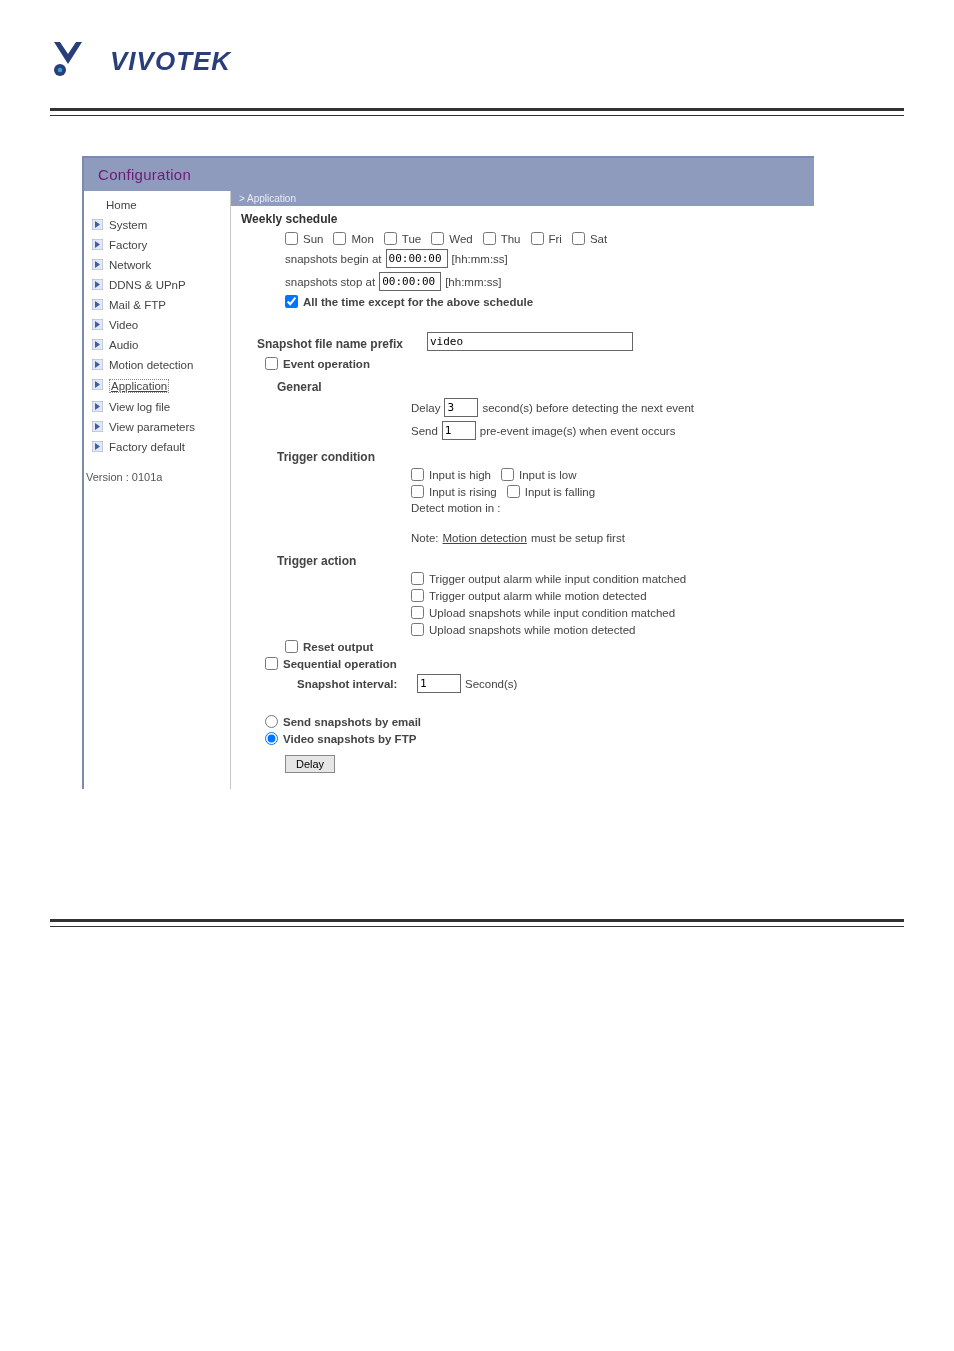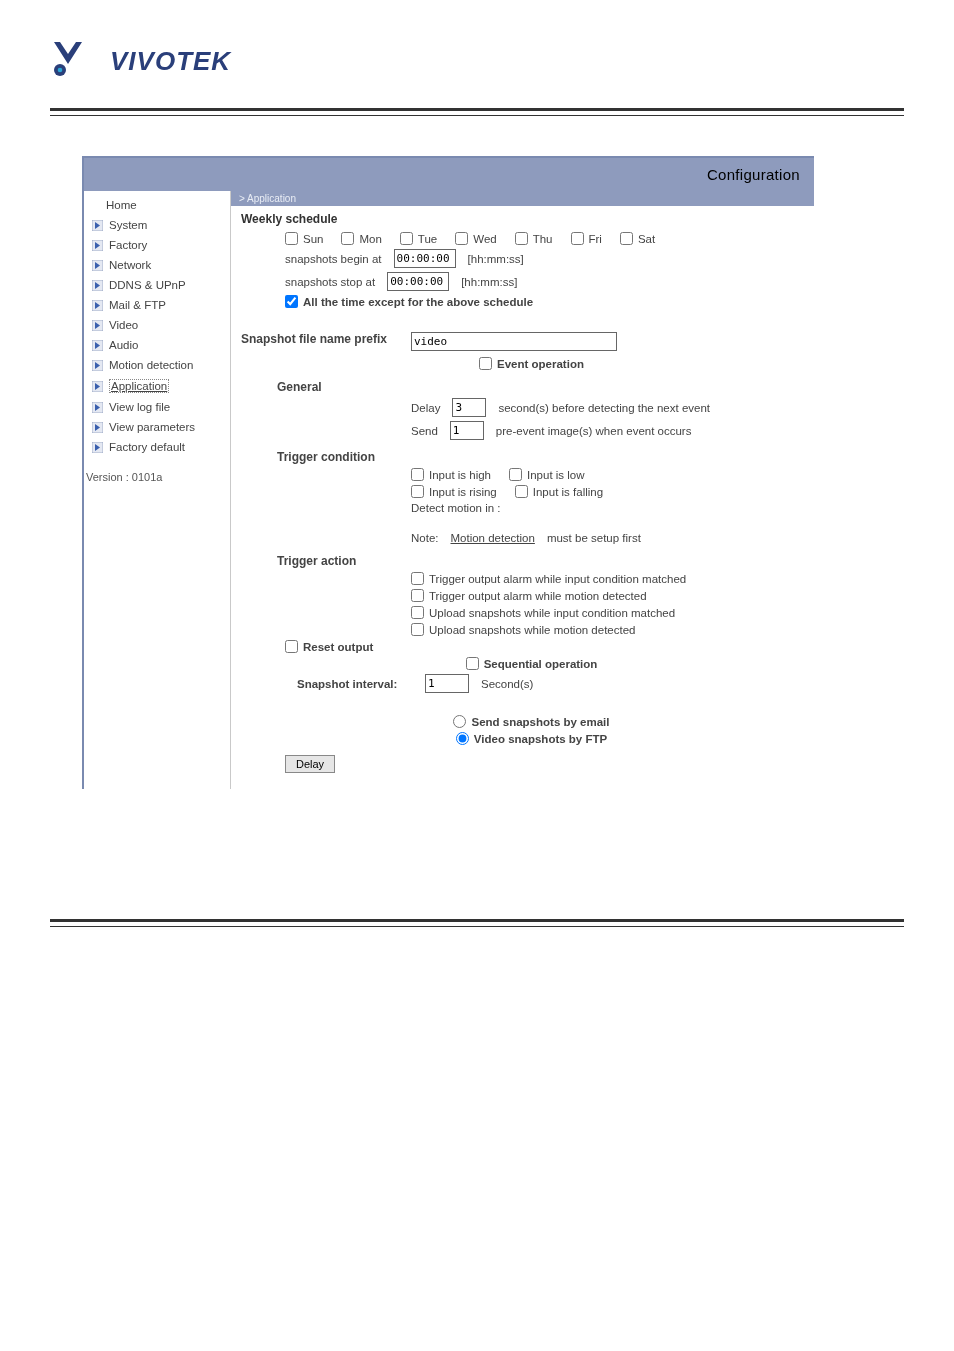--- a/index.html
+++ b/index.html
@@ -52,38 +52,38 @@
   .app {
     margin-left: 32px;
     width: 730px;
     border-left: 2px solid #7a8ab0;
     border-top: 2px solid #7a8ab0;
     font-size: 11.5px;
     color: #444;
   }
   .titlebar {
     background: #8e9bbd;
-    color: #000000;
-    text-align: right;
+    color: #701a75;
+    text-align: left;
     padding: 8px 14px;
     font-size: 15px;
     letter-spacing: 0.3px;
   }
   .columns {
     display: flex;
   }
   .sidebar {
     width: 146px;
     flex: none;
     padding-top: 4px;
     border-right: 1px solid #c9c9c9;
   }
   .nav-item {
     display: flex;
-    align-items: center;
+    align-items: flex-start;
     gap: 6px;
     padding: 4px 4px 4px 8px;
     cursor: pointer;
     color: #444;
   }
   .nav-item.home {
     padding-left: 22px;
   }
   .arrow-icon {
     width: 11px;
@@ -120,24 +120,24 @@
     margin: 2px 0 6px 0;
     font-size: 12px;
     font-weight: bold;
     color: #333;
   }
   .row {
     margin: 4px 0 4px 44px;
     display: flex;
     align-items: center;
     flex-wrap: wrap;
-    gap: 12px;
+    gap: 4px;
   }
   .row.indent2 { margin-left: 170px; }
-  .row.indent1 { margin-left: 24px; justify-content: center; }
+  .row.indent1 { margin-left: 24px; }
   .row.indent3 { margin-left: 44px; }
   input[type="text"] {
     font-family: monospace;
     font-size: 11px;
     border: 1px solid #666;
     padding: 1px 2px;
     height: 15px;
     box-sizing: content-box;
   }
   input[type="checkbox"], input[type="radio"] {
@@ -147,22 +147,22 @@
   .subhead {
     font-weight: bold;
     font-size: 12px;
     margin: 10px 0 4px 36px;
   }
   .subhead.lvl2 {
     margin-left: 36px;
   }
   .two-col {
     display: flex;
-    align-items: flex-start;
-    margin: 6px 0;
+    align-items: flex-end;
+    margin: 6px 16px;
   }
   .two-col .labelcol {
     width: 170px;
     font-weight: bold;
     font-size: 12px;
     padding-left: 0;
   }
   .two-col .valcol {
     flex: 1;
   }

